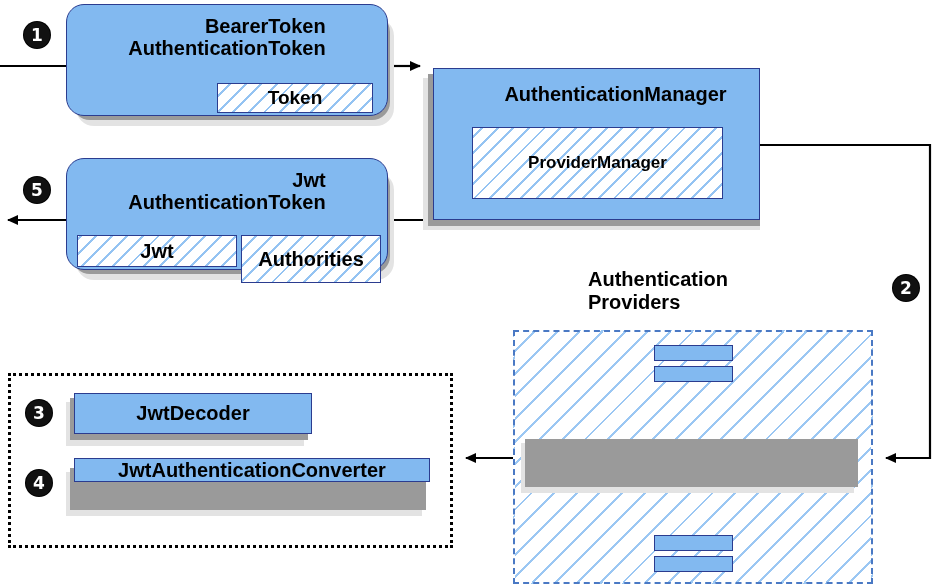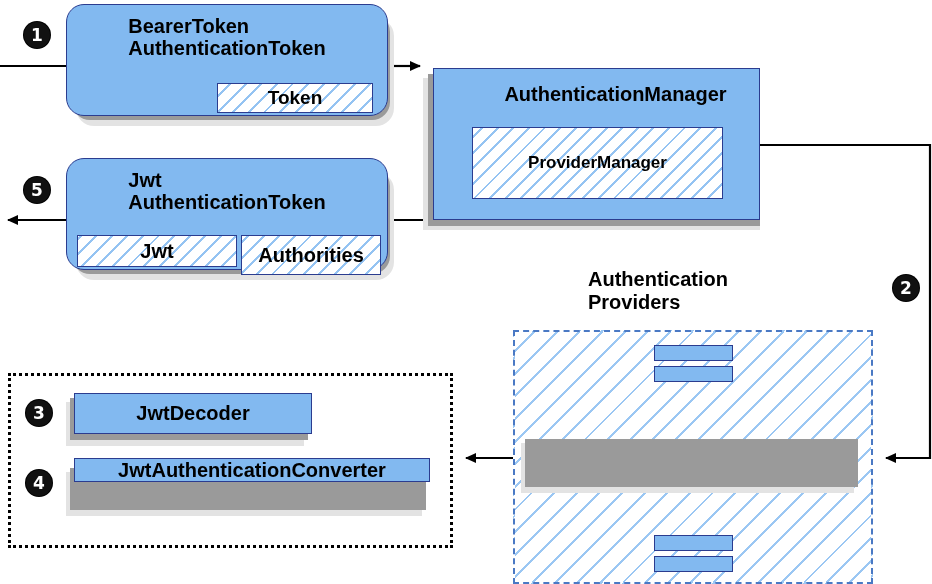--- a/index.html
+++ b/index.html
@@ -15,21 +15,21 @@
 
   .node{
     position:absolute;box-sizing:border-box;
     background:#82b9f0;border:1.6px solid #2b3c8f;
     display:flex;flex-direction:column;align-items:center;
     color:#000;font-weight:bold;
   }
   .node.rounded{border-radius:18px;}
 
   .node-title{
-    text-align:left;line-height:1.12;letter-spacing:0;
+    text-align:right;line-height:1.12;letter-spacing:0;
     white-space:pre-line;
   }
 
   
   .hatch{
     position:absolute;box-sizing:border-box;
     border:1.6px solid #2b3c8f;
     background-color:#ffffff;
     background-image:repeating-linear-gradient(
         -45deg,
@@ -158,21 +158,21 @@
   </div>
 
   <div class="shadow-light abs" style="left:76px;top:172px;width:318px;height:108px;border-radius:18px;"></div>
   <div class="shadow-dark abs" style="left:72px;top:168px;width:318px;height:106px;border-radius:18px;"></div>
   <div class="node rounded" style="left:66px;top:158px;width:322px;height:112px;padding-top:8px;">
     <div class="node-title" style="font-size:20px;margin-top:2px;">Jwt
 AuthenticationToken</div>
     <div class="hatch" style="left:10px;top:76px;width:160px;height:32px;font-size:20px;">
       <span>Jwt</span>
     </div>
-    <div class="hatch" style="left:174px;top:76px;width:140px;height:40px;font-size:20px;">
+    <div class="hatch" style="left:174px;top:76px;width:140px;height:48px;font-size:20px;">
       <span>Authorities</span>
     </div>
   </div>
   <div class="step" style="left:24px;top:177px;">
     <span>5</span>
   </div>
 
   <div class="label-plain" style="left:588px;top:268px;width:200px;font-size:20px;">Authentication
 Providers</div>
 

